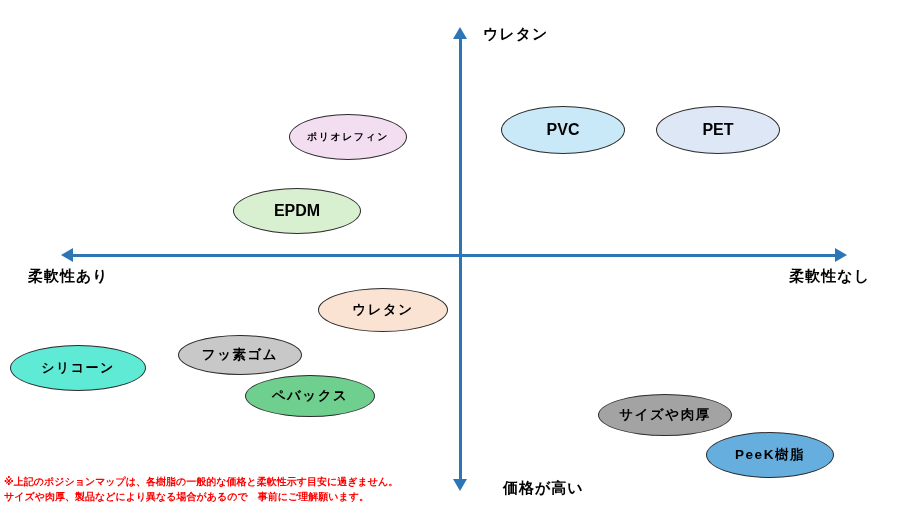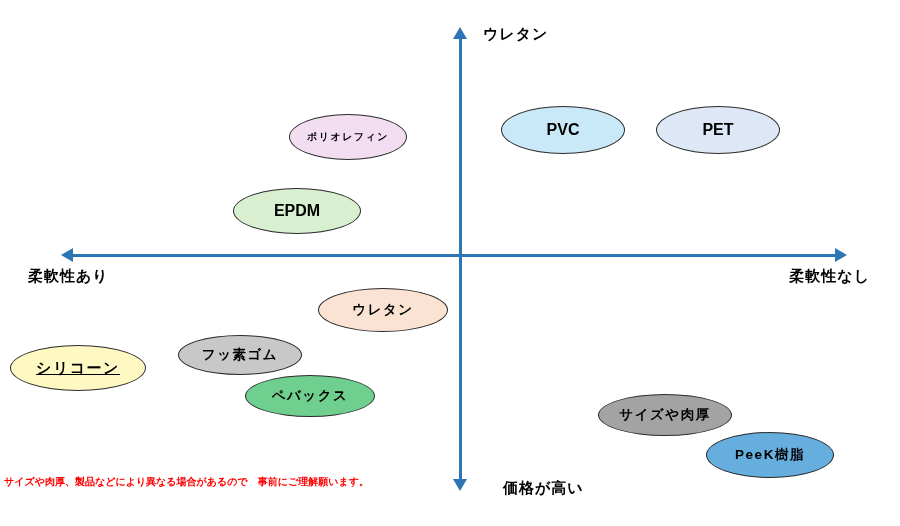--- a/index.html
+++ b/index.html
@@ -117,23 +117,24 @@
   <div class="axis-label" id="lbl-left">柔軟性あり</div>
   <div class="axis-label" id="lbl-right">柔軟性なし</div>
 
   <div id="bubbles">
       <div class="bubble" style="left: 289px; top: 114px; width: 118px; height: 46px; background: rgb(243, 221, 240); border-color: rgb(43, 43, 43); font-size: 10px; letter-spacing: 1.5px;">ポリオレフィン</div>
       <div class="bubble" style="left: 501px; top: 106px; width: 124px; height: 48px; background: rgb(201, 232, 248); border-color: rgb(43, 43, 43); font-size: 16px;">PVC</div>
       <div class="bubble" style="left: 656px; top: 106px; width: 124px; height: 48px; background: rgb(221, 231, 245); border-color: rgb(43, 43, 43); font-size: 16px;">PET</div>
       <div class="bubble" style="left: 233px; top: 188px; width: 128px; height: 46px; background: rgb(216, 240, 207); border-color: rgb(43, 43, 43); font-size: 16px;">EPDM</div>
       <div class="bubble" style="left: 318px; top: 288px; width: 130px; height: 44px; background: rgb(251, 227, 212); border-color: rgb(43, 43, 43); font-size: 13.5px; letter-spacing: 1.5px;">ウレタン</div>
       <div class="bubble" style="left: 178px; top: 335px; width: 124px; height: 40px; background: rgb(200, 200, 200); border-color: rgb(43, 43, 43); font-size: 13.5px; letter-spacing: 1.5px;">フッ素ゴム</div>
-      <div class="bubble" style="left: 10px; top: 345px; width: 136px; height: 46px; background: #fef9c3; border-color: rgb(43, 43, 43); font-size: 15px; letter-spacing: 1.5px; text-decoration: underline;">シリコーン</div>
+      <div class="bubble" style="left: 10px; top: 345px; width: 136px; height: 46px; background: #5eead4; border-color: rgb(43, 43, 43); font-size: 13px; letter-spacing: 1.5px;">シリコーン</div>
       <div class="bubble" style="left: 245px; top: 375px; width: 130px; height: 42px; background: rgb(111, 207, 143); border-color: rgb(43, 43, 43); font-size: 13.5px; letter-spacing: 1.5px;">ペバックス</div>
       <div class="bubble" style="left: 598px; top: 394px; width: 134px; height: 42px; background: rgb(163, 163, 163); border-color: rgb(43, 43, 43); font-size: 13.5px; letter-spacing: 1.5px;">サイズや肉厚</div>
       <div class="bubble" style="left: 706px; top: 432px; width: 128px; height: 46px; background: rgb(102, 174, 222); border-color: rgb(43, 43, 43); font-size: 13.5px; letter-spacing: 1.5px;">PeeK樹脂</div>
     </div>
 
   <div class="footnote">
+    <div>※上記のポジションマップは、各樹脂の一般的な価格と柔軟性示す目安に過ぎません。</div>
     <div>サイズや肉厚、製品などにより異なる場合があるので　事前にご理解願います。</div>
   </div>
 
 </div>
 
 </body></html>

